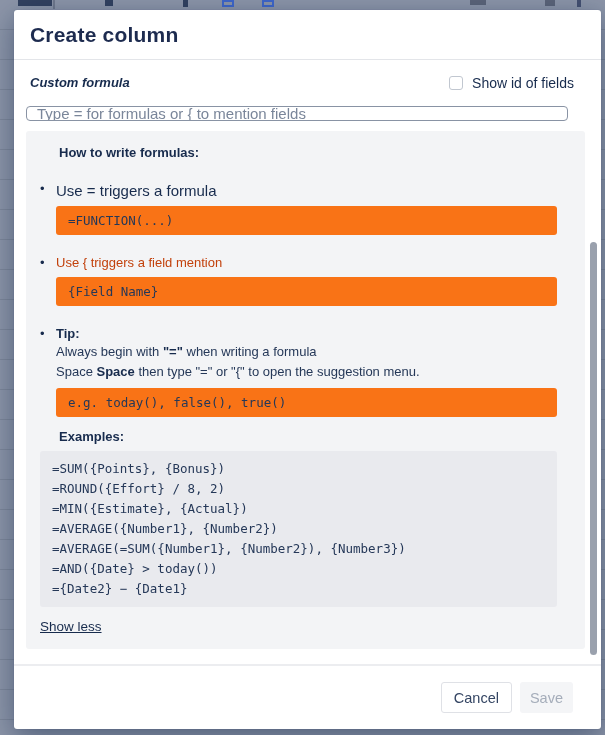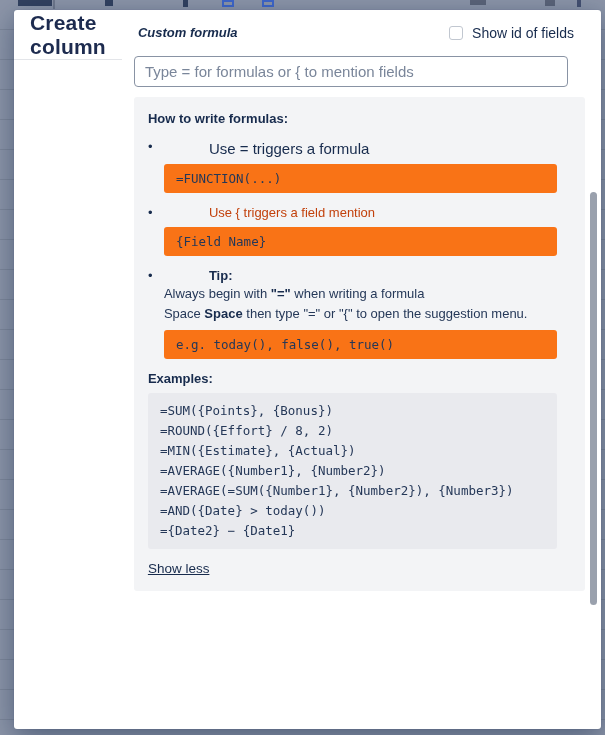--- a/index.html
+++ b/index.html
@@ -19,21 +19,21 @@
       #8C95A8;
   }
   .backdrop .mark { position:absolute; background:#32415F; }
   .backdrop .bluemark { position:absolute; border:2px solid #3E66C9; background:transparent; }
   .backdrop .vline { position:absolute; background:#6F788C; }
   
   .modal {
     position:absolute; left:14px; top:10px; width:587px; height:719px;
     background:#fff; border-radius:3px;
     box-shadow:0 8px 28px rgba(9,30,66,.45), 0 0 1px rgba(9,30,66,.3);
-    display:flex; 
+    display:flex; flex-direction:column;
   }
   .modal-header {
     height:50px; flex:0 0 50px; padding:0 16px;
     display:flex; align-items:center;
     border-bottom:1px solid #E3E5E9;
   }
   .modal-title { font-size:21px; font-weight:bold; color:#1D2B4F; letter-spacing:.2px; }
   .modal-body {
     flex:1 1 auto; position:relative; overflow:hidden;
     padding:14px 12px 0 12px;
@@ -43,33 +43,33 @@
     margin:0 7px 0 4px; height:17px;
   }
   .field-label { font-size:13px; font-weight:bold; color:#172B4D;font-style:italic; }
   .checkbox-wrap { display:flex; align-items:center; gap:9px; margin-right:8px; cursor:pointer; }
   .checkbox-box {
     width:14px; height:14px; border:1.5px solid #C1C7D0; border-radius:3px; background:#fff;
     display:inline-block;
   }
   .checkbox-label { font-size:14px; color:#172B4D; }
   .formula-input {
-    display:block; width:calc(100% - 21px); height:31px; margin-top:15px;
+    display:block; width:calc(100% - 21px); height:15px; margin-top:15px;
     border:1px solid #8993A4; border-radius:4px; padding:0 10px;
     font-family:"Liberation Sans", sans-serif; font-size:15px; color:#172B4D;
     outline:none; background:#fff;
   }
   .formula-input::placeholder { color:#7A869A; }
   
   .help-panel {
     margin:10px 4px 0 0; background:#F3F4F6; border-radius:3px;
     padding:14px; font-size:13px; color:#253858;
   }
-  .help-heading { font-size:13px; font-weight:bold; color:#172B4D; height:16px; }
-  .bullet-row { display:flex; margin-top:12px;gap:45px; }
+  .help-heading { font-size:13px; font-weight:bold; color:#172B4D; height:16px;margin-left:19px; }
+  .bullet-row { display:flex; margin-top:20px; }
   .bullet-dot { width:16px; flex:0 0 16px; color:#172B4D; }
   .bullet-dot::before { content:"•"; }
   .bullet-text-lg { font-size:15px; line-height:19px; color:#172B4D; }
   .bullet-text-sm { font-size:13px; line-height:16px; color:#c2410c; }
   .bullet-text-bold { font-size:13px; line-height:16px; font-weight:bold; color:#172B4D; }
   .code-block {
     margin:6px 14px 0 16px; background:#f97316; border-radius:3px;
     padding:8px 12px; font-family:"DejaVu Sans Mono","Liberation Mono",monospace;
     font-size:12.5px; line-height:13px; color:#253858; height:29px; white-space:pre;
   }
@@ -174,14 +174,18 @@
         <div>=AND({Date} &gt; today())</div>
         <div>={Date2} − {Date1}</div>
       </div>
 
       <span class="show-less">Show less</span>
     </div>
 
     <div class="scrollbar-thumb"></div>
   </div>
 
+  <div class="modal-footer">
+    <button class="btn btn-cancel">Cancel</button>
+    <button class="btn btn-save" disabled="">Save</button>
+  </div>
 
 </div>
 
 </body></html>

